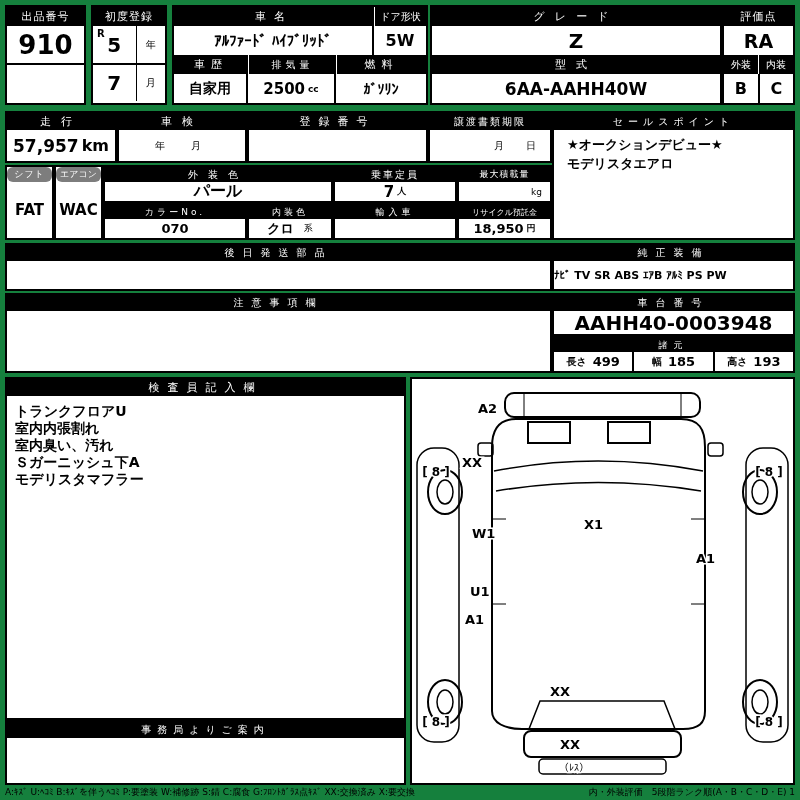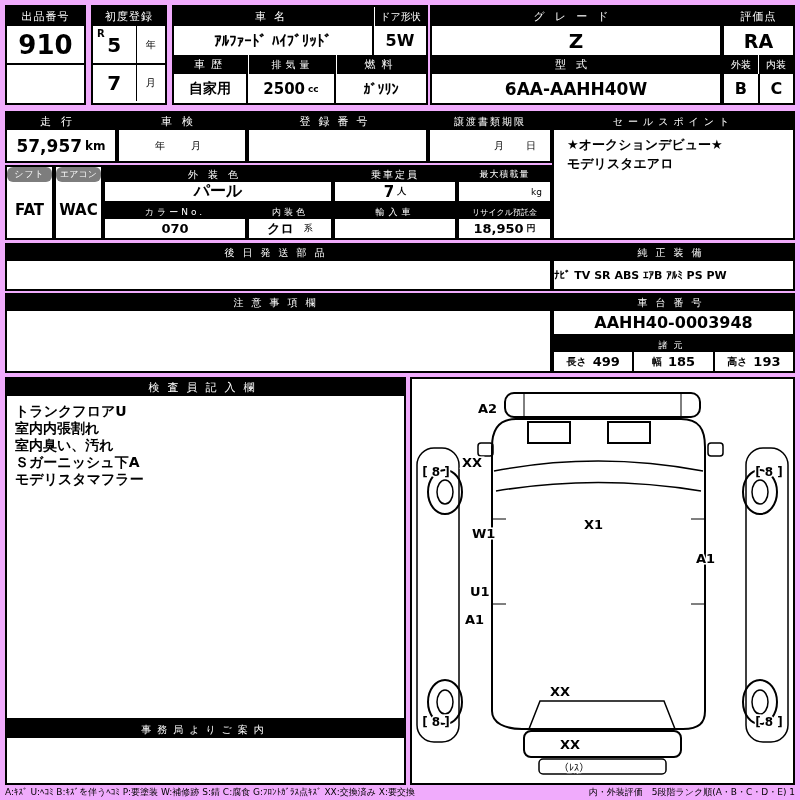--- a/index.html
+++ b/index.html
@@ -1,18 +1,18 @@
 <!DOCTYPE html>
 <html><head>
 <meta charset="utf-8">
 <style>
   * { margin:0; padding:0; box-sizing:border-box; }
   html,body { width:800px; height:800px; }
   body { background:#fff; font-family:"DejaVu Sans","Liberation Sans",sans-serif; color:#000; }
-  .sheet { position:relative; width:800px; height:800px; background:#f0abfc; overflow:hidden; }
+  .sheet { position:relative; width:800px; height:800px; background:#15803d; overflow:hidden; }
   .box { position:absolute; border:2px solid #000; background:#fff; }
   .hd { background:#000; color:#fff; display:flex; align-items:center; justify-content:center;
         font-size:11px; letter-spacing:3px; white-space:nowrap; overflow:hidden; }
   .hd.gray { background:#7d7d7d; letter-spacing:1px;border-radius:6px; }
   .v { display:flex; align-items:center; justify-content:center; font-weight:bold; white-space:nowrap; overflow:hidden; }
   .u { font-size:9px; font-weight:bold; margin-left:3px; }
   .row { display:flex; }
   .reg-cell { display:flex; }
   .reg-num { flex:1.5; position:relative; display:flex; align-items:center; justify-content:center; font-weight:bold; font-size:20px; }
   .era { position:absolute; left:4px; top:2px; font-size:10px; font-weight:bold; }
@@ -94,21 +94,21 @@
     <div class="row" style="height:29px">
       <div class="v" style="flex:1;font-size:16px;border-right:2px solid #000">B</div>
       <div class="v" style="flex:1;font-size:16px">C</div>
     </div>
   </div>
 
   <div class="box" style="left:5px;top:111px;width:112px;height:52px">
     <div class="hd" style="height:17px;letter-spacing:10px">走行</div>
     <div class="v" style="height:31px;font-size:17px">
       <span>57,957</span>
-      <span class="u" style="font-size:12px">km</span>
+      <span class="u" style="font-size:16px">km</span>
     </div>
   </div>
 
   <div class="box" style="left:117px;top:111px;width:130px;height:52px">
     <div class="hd" style="height:17px;letter-spacing:10px">車検</div>
     <div class="v plain" style="height:31px;font-size:10px;letter-spacing:8px">年　月</div>
   </div>
 
   <div class="box" style="left:247px;top:111px;width:181px;height:52px">
     <div class="hd" style="height:17px;letter-spacing:8px">登録番号</div>
@@ -184,21 +184,21 @@
     <div class="hd" style="height:16px;font-size:10px;letter-spacing:8px">純正装備</div>
     <div class="v" style="height:28px;font-size:11px;justify-content:flex-start;">ﾅﾋﾞ TV SR ABS ｴｱB ｱﾙﾐ PS PW</div>
   </div>
 
   <div class="box" style="left:5px;top:293px;width:547px;height:80px">
     <div class="hd" style="height:16px;font-size:10px;letter-spacing:8px">注意事項欄</div>
     <div style="height:60px"></div>
   </div>
   <div class="box" style="left:552px;top:293px;width:243px;height:43px">
     <div class="hd" style="height:16px;font-size:10px;letter-spacing:8px">車台番号</div>
-    <div class="v" style="height:23px;font-size:16px">AAHH40-0003948</div>
+    <div class="v" style="height:23px;font-size:20px">AAHH40-0003948</div>
   </div>
   <div class="box" style="left:552px;top:336px;width:243px;height:37px">
     <div class="hd" style="height:14px;font-size:9px;letter-spacing:6px">諸元</div>
     <div class="row" style="height:19px">
       <div class="v" style="flex:1">
         <span class="dim-k">長さ</span>
         <span class="dim-v">499</span>
       </div>
       <div class="v" style="flex:1;border-left:2px solid #000">
         <span class="dim-k">幅</span>

